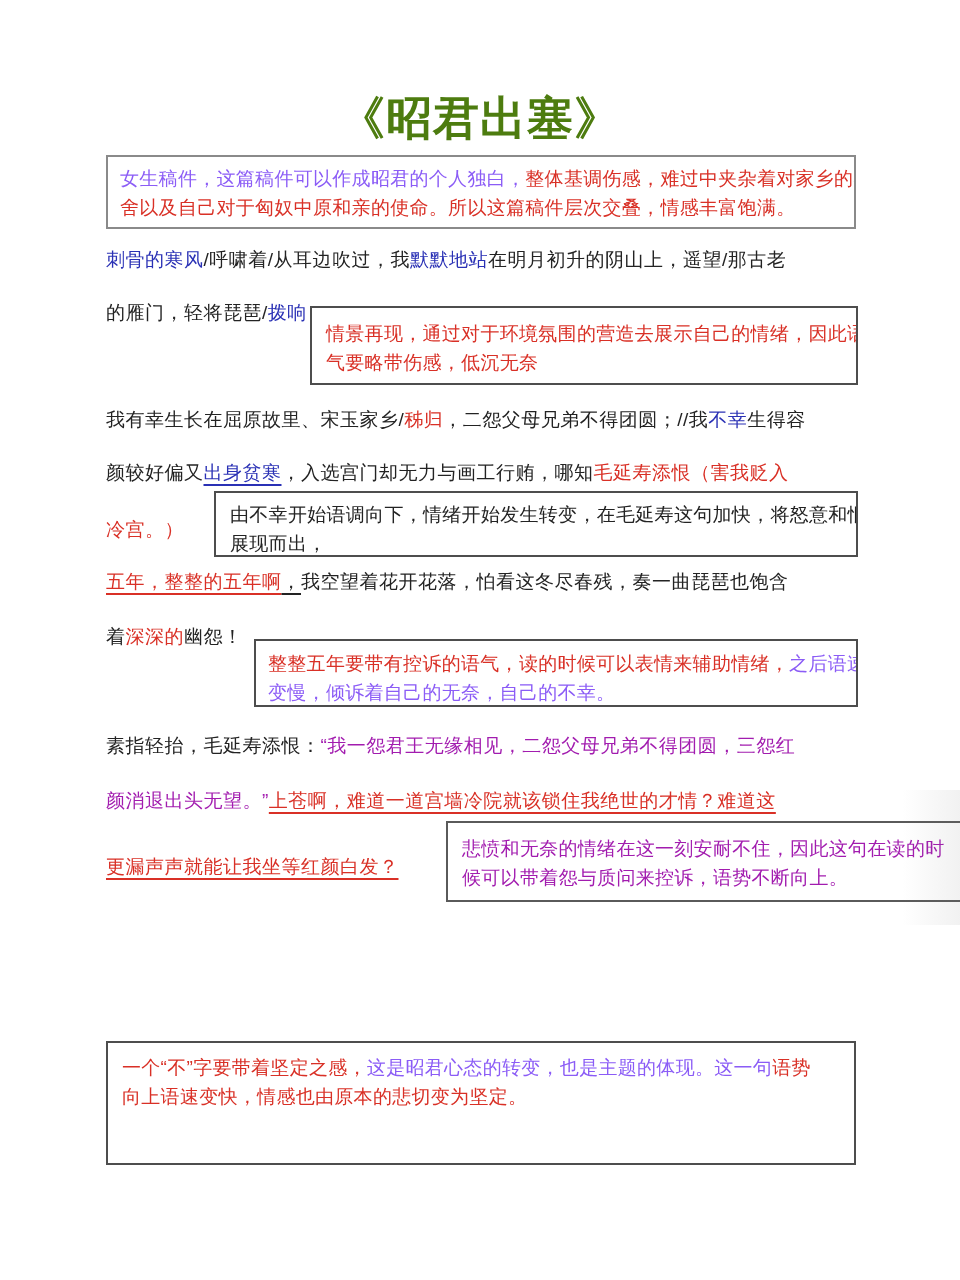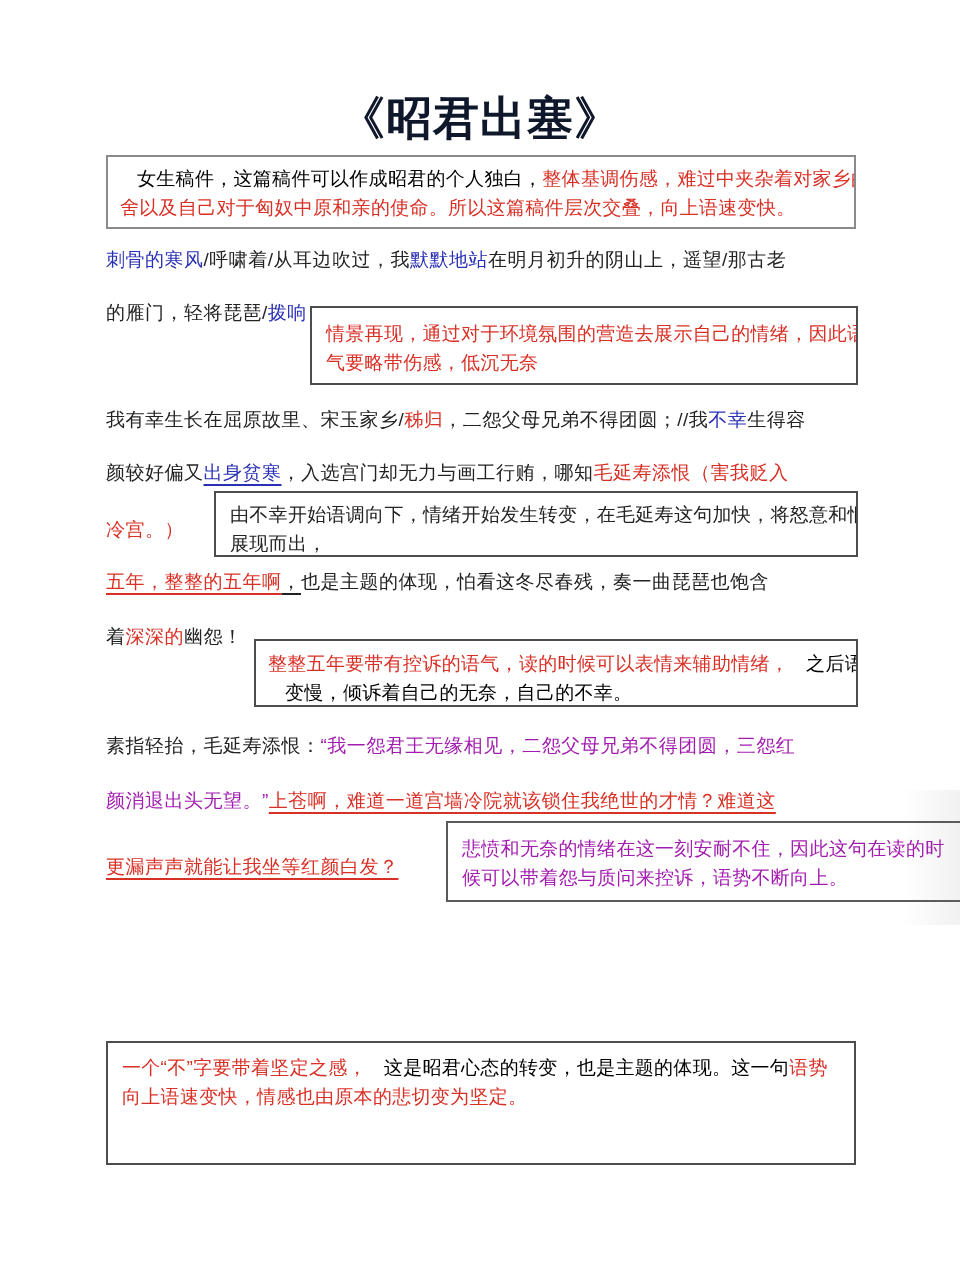--- a/index.html
+++ b/index.html
@@ -2,73 +2,73 @@
 <html><head>
 <meta charset="utf-8">
 <style>
   html,body{margin:0;padding:0;background:#ffffff;}
   #page{
     position:relative;width:960px;height:1280px;background:#ffffff;overflow:hidden;
     font-family:"Liberation Sans","DejaVu Sans",sans-serif;
   }
   .title{
     position:absolute;top:88px;left:0;width:100%;text-align:center;
-    font-size:46px;font-weight:bold;color:#0f172a;letter-spacing:1px;
+    font-size:46px;font-weight:bold;color:#4d7c0f;letter-spacing:1px;
   }
   .line{
     position:absolute;left:106px;white-space:nowrap;
     font-size:19px;color:#232323;letter-spacing:0.5px;
   }
   .note{
     position:absolute;background:#fff;border:2px solid #4d4d4d;box-sizing:border-box;
     overflow:hidden;font-size:19px;line-height:29px;letter-spacing:0.3px;color:#232323;
   }
   .nline{white-space:nowrap;}
   .c-red{color:#d93026;}
   .c-dblue{color:#2a31b5;}
   .c-lblue{color:#a21caf;}
-  .c-ink{color:#000000;margin-left:17px;}
+  .c-ink{color:#8b5cf6;}
   .u{text-decoration:underline;text-decoration-thickness:2px;text-underline-offset:5px;}
   .edge-shade{
     position:absolute;right:0;top:790px;width:58px;height:135px;
     background:linear-gradient(to right, rgba(120,120,120,0), rgba(120,120,120,0.10));
     pointer-events:none;
   }
 </style>
 </head>
 <body>
 
 <div id="page">
 
   <div class="title">《昭君出塞》</div>
 
   <div class="note" style="left:106px;top:155px;width:750px;height:74px;padding:7px 12px;border-color:#8a8a8a;">
     <div class="nline"><span class="c-ink">女生稿件，这篇稿件可以作成昭君的个人独白，</span><span class="c-red">整体基调伤感，难过中夹杂着对家乡的不</span></div>
-    <div class="nline c-red">舍以及自己对于匈奴中原和亲的使命。所以这篇稿件层次交叠，向上语速变快。</div>
+    <div class="nline c-red">舍以及自己对于匈奴中原和亲的使命。所以这篇稿件层次交叠，情感丰富饱满。</div>
   </div>
 
   <div class="line" style="top:247px;"><span class="c-dblue">刺骨的寒风</span><span>/呼啸着/从耳边吹过，我</span><span class="c-dblue">默默地站</span><span>在明月初升的阴山上，遥望/那古老</span></div>
   <div class="line" style="top:300px;"><span>的雁门，轻将琵琶/</span><span class="c-dblue">拨响</span></div>
 
   <div class="note c-red" style="left:310px;top:306px;width:548px;height:79px;padding:11px 14px;">
     <div class="nline">情景再现，通过对于环境氛围的营造去展示自己的情绪，因此语</div>
     <div class="nline">气要略带伤感，低沉无奈</div>
   </div>
 
   <div class="line" style="top:407px;"><span>我有幸生长在屈原故里、宋玉家乡/</span><span class="c-red">秭归</span><span>，二怨父母兄弟不得团圆；//我</span><span class="c-dblue">不幸</span><span>生得容</span></div>
   <div class="line" style="top:460px;"><span>颜较好偏又</span><span class="c-dblue u">出身贫寒</span><span>，入选宫门却无力与画工行贿，哪知</span><span class="c-red">毛延寿添恨（害我贬入</span></div>
 
   <div class="note" style="left:214px;top:491px;width:644px;height:66px;padding:7px 14px;">
     <div class="nline">由不幸开始语调向下，情绪开始发生转变，在毛延寿这句加快，将怒意和恨意</div>
     <div class="nline">展现而出，</div>
   </div>
 
   <div class="line c-red" style="top:517px;">冷宫。）</div>
 
-  <div class="line" style="top:569px;"><span class="c-red u">五年，整整的五年啊</span><span class="u">，</span><span>也是主题的体现，怕看这冬尽春残，奏一曲琵琶也饱含</span></div>
+  <div class="line" style="top:569px;"><span class="c-red u">五年，整整的五年啊</span><span class="u">，</span><span>我空望着花开花落，怕看这冬尽春残，奏一曲琵琶也饱含</span></div>
   <div class="line" style="top:624px;"><span>着</span><span class="c-red">深深的</span><span>幽怨！</span></div>
 
   <div class="note" style="left:254px;top:639px;width:604px;height:68px;padding:8px 12px;">
     <div class="nline"><span class="c-red">整整五年要带有控诉的语气，读的时候可以表情来辅助情绪，</span><span class="c-ink">之后语速</span></div>
     <div class="nline c-ink">变慢，倾诉着自己的无奈，自己的不幸。</div>
   </div>
 
   <div class="line" style="top:733px;"><span>素指轻抬，毛延寿添恨：</span><span class="c-lblue">“我一怨君王无缘相见，二怨父母兄弟不得团圆，三怨红</span></div>
   <div class="line" style="top:788px;"><span class="c-lblue">颜消退出头无望。”</span><span class="c-red u">上苍啊，难道一道宫墙冷院就该锁住我绝世的才情？难道这</span></div>
   <div class="line" style="top:854px;"><span class="c-red u">更漏声声就能让我坐等红颜白发？</span></div>

